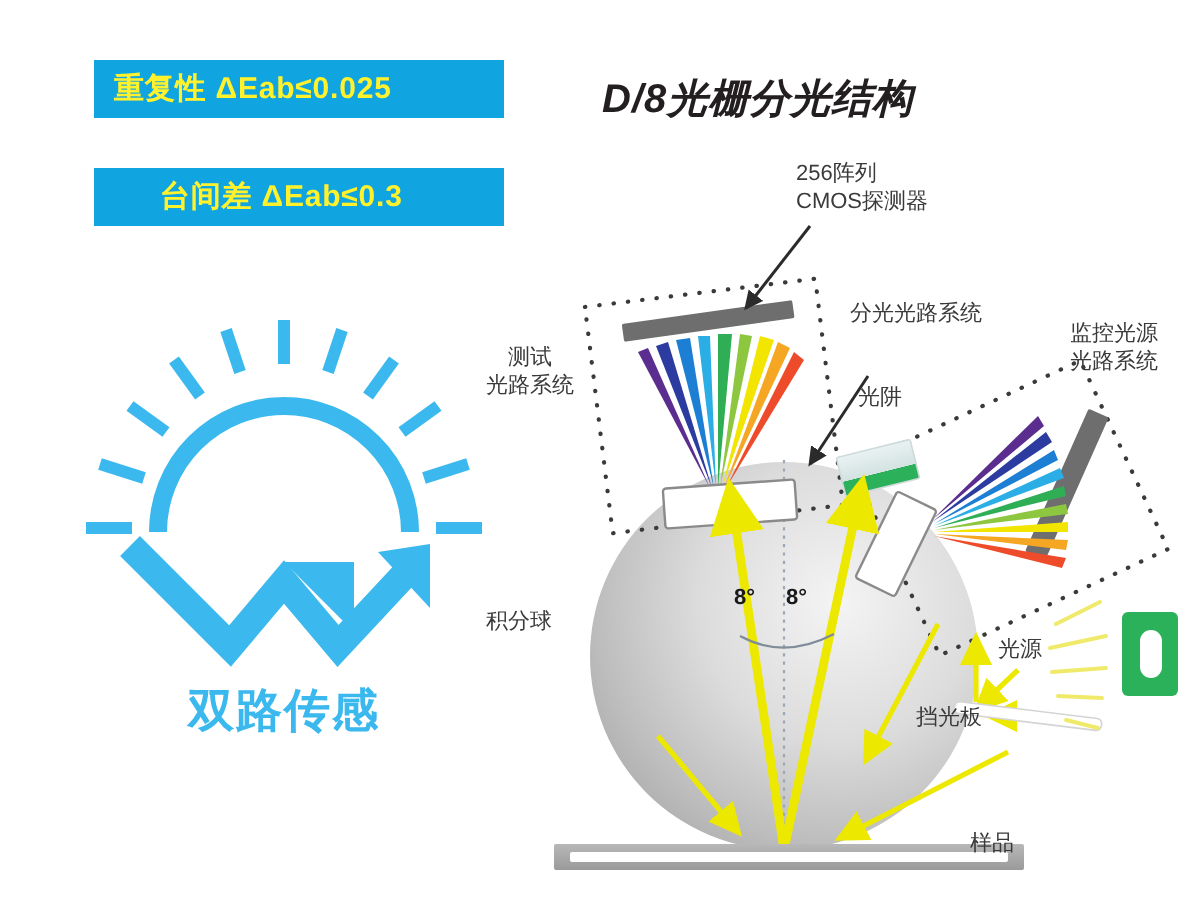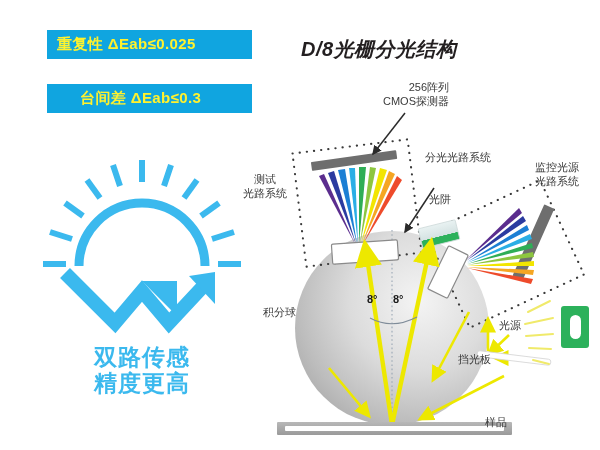--- a/index.html
+++ b/index.html
@@ -21,21 +21,21 @@
     white-space:nowrap;
   }
   #banner1{top:30px;width:205px;height:29px;}
   #banner2{top:84px;width:205px;height:29px;padding-left:33px;}
 
   
   #logo{position:absolute;left:18px;top:148px;width:210px;height:200px;}
   #tagline{
     position:absolute;left:18px;top:344px;width:210px;
     text-align:center;color:#3BB9EE;font-weight:bold;
-    font-size:23px;line-height:26px;letter-spacing:1px;
+    font-size:23px;line-height:26px;letter-spacing:1px;font-family:Liberation Mono, monospace;
   }
   #tagline div{white-space:nowrap;}
 
   
   #title{
     position:absolute;left:282px;top:36px;width:300px;
     font-size:20px;font-weight:bold;color:#231f20;
     letter-spacing:.5px;white-space:nowrap;font-style:italic;
   }
   #diagram{position:absolute;left:218px;top:80px;width:382px;height:370px;}
@@ -78,21 +78,20 @@
       <line x1="6" y1="116" x2="29" y2="116"></line>
       <line x1="204" y1="116" x2="181" y2="116"></line>
     </g>
     <path d="M28,125 L78,175 L105,143 L132,175 L173,131" fill="none" stroke="#3BB9EE" stroke-width="14" stroke-linejoin="miter" stroke-linecap="butt"></path>
     <polygon points="105,133 140,133 140,168" fill="#3BB9EE"></polygon>
     <polygon points="178,124 178,156 152,128" fill="#3BB9EE"></polygon>
   </svg>
 
   <div id="tagline">
     <div>双路传感</div>
-    <div>精度更高</div>
   </div>
 
   <div id="title">D/8光栅分光结构</div>
 
   <div id="diagram">
 
     <svg viewBox="0 0 382 370" width="382" height="370">
 
       <defs>
         <radialGradient id="sphereGrad" cx="64%" cy="36%" r="78%">
@@ -204,40 +203,40 @@
         <rect x="48" y="346" width="219" height="5" rx="1" fill="#ffffff"></rect>
       </g>
 
       <g stroke="#2b2b2b" stroke-width="1.5" fill="none">
         <line x1="168" y1="33" x2="136" y2="74" marker-end="url(#blkArrow)"></line>
         <line x1="197" y1="108" x2="168" y2="152" marker-end="url(#blkArrow)"></line>
       </g>
     </svg>
 
     
-    <div class="lbl" style="left:146px;top:0px;text-align:right;">
+    <div class="lbl" style="left:161px;top:0px;">
       <div>256阵列</div>
       <div>CMOS探测器</div>
     </div>
 
     <div class="lbl" style="left:188px;top:70px;">分光光路系统</div>
 
     <div class="lbl" style="left:6px;top:92px;text-align:center;">
       <div>测试</div>
       <div>光路系统</div>
     </div>
 
     <div class="lbl" style="left:192px;top:112px;">光阱</div>
 
     <div class="lbl" style="left:298px;top:80px;text-align:right;">
       <div>监控光源</div>
       <div>光路系统</div>
     </div>
 
-    <div class="lbl" style="left:26px;top:225px;">积分球</div>
+    <div class="lbl" style="left:6px;top:225px;font-family:Liberation Mono, monospace;">积分球</div>
 
     <div class="lbl" style="left:262px;top:238px;">光源</div>
 
     <div class="lbl" style="left:221px;top:272px;">挡光板</div>
 
     <div class="lbl" style="left:248px;top:335px;text-align:right;">样品</div>
 
     <div class="deg" style="left:130px;top:213px;">8°</div>
     <div class="deg" style="left:156px;top:213px;">8°</div>
   </div>

